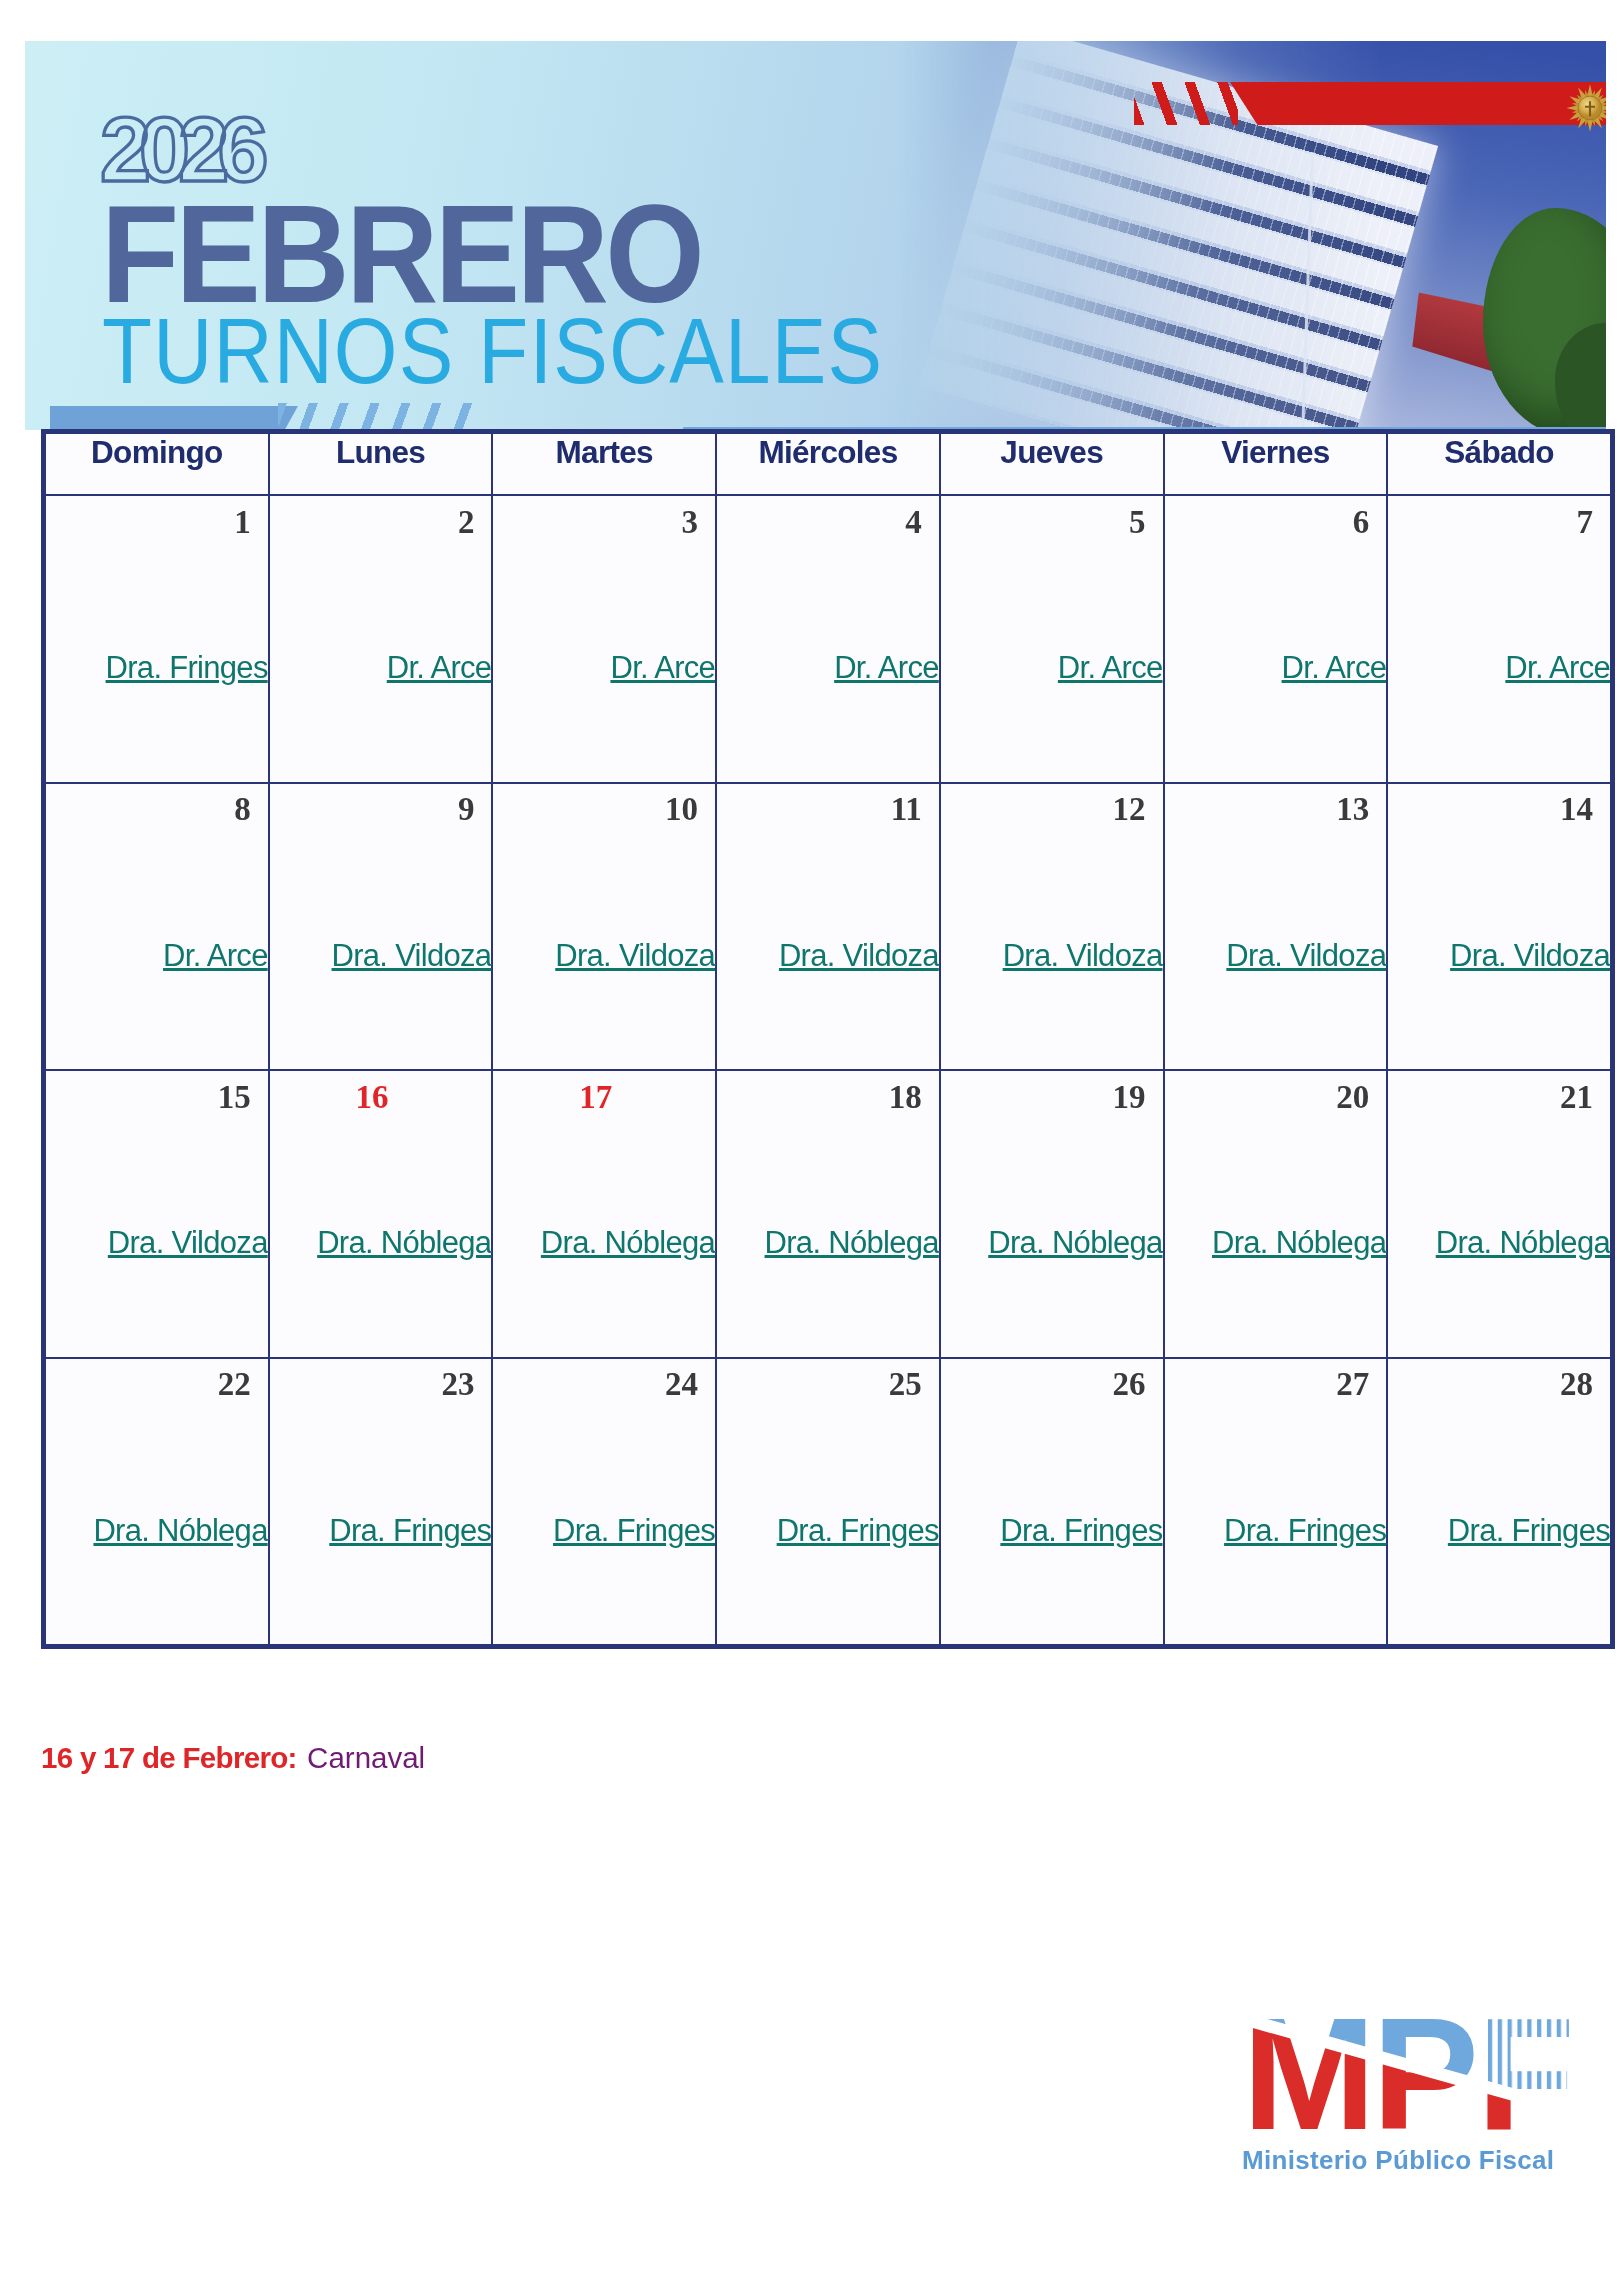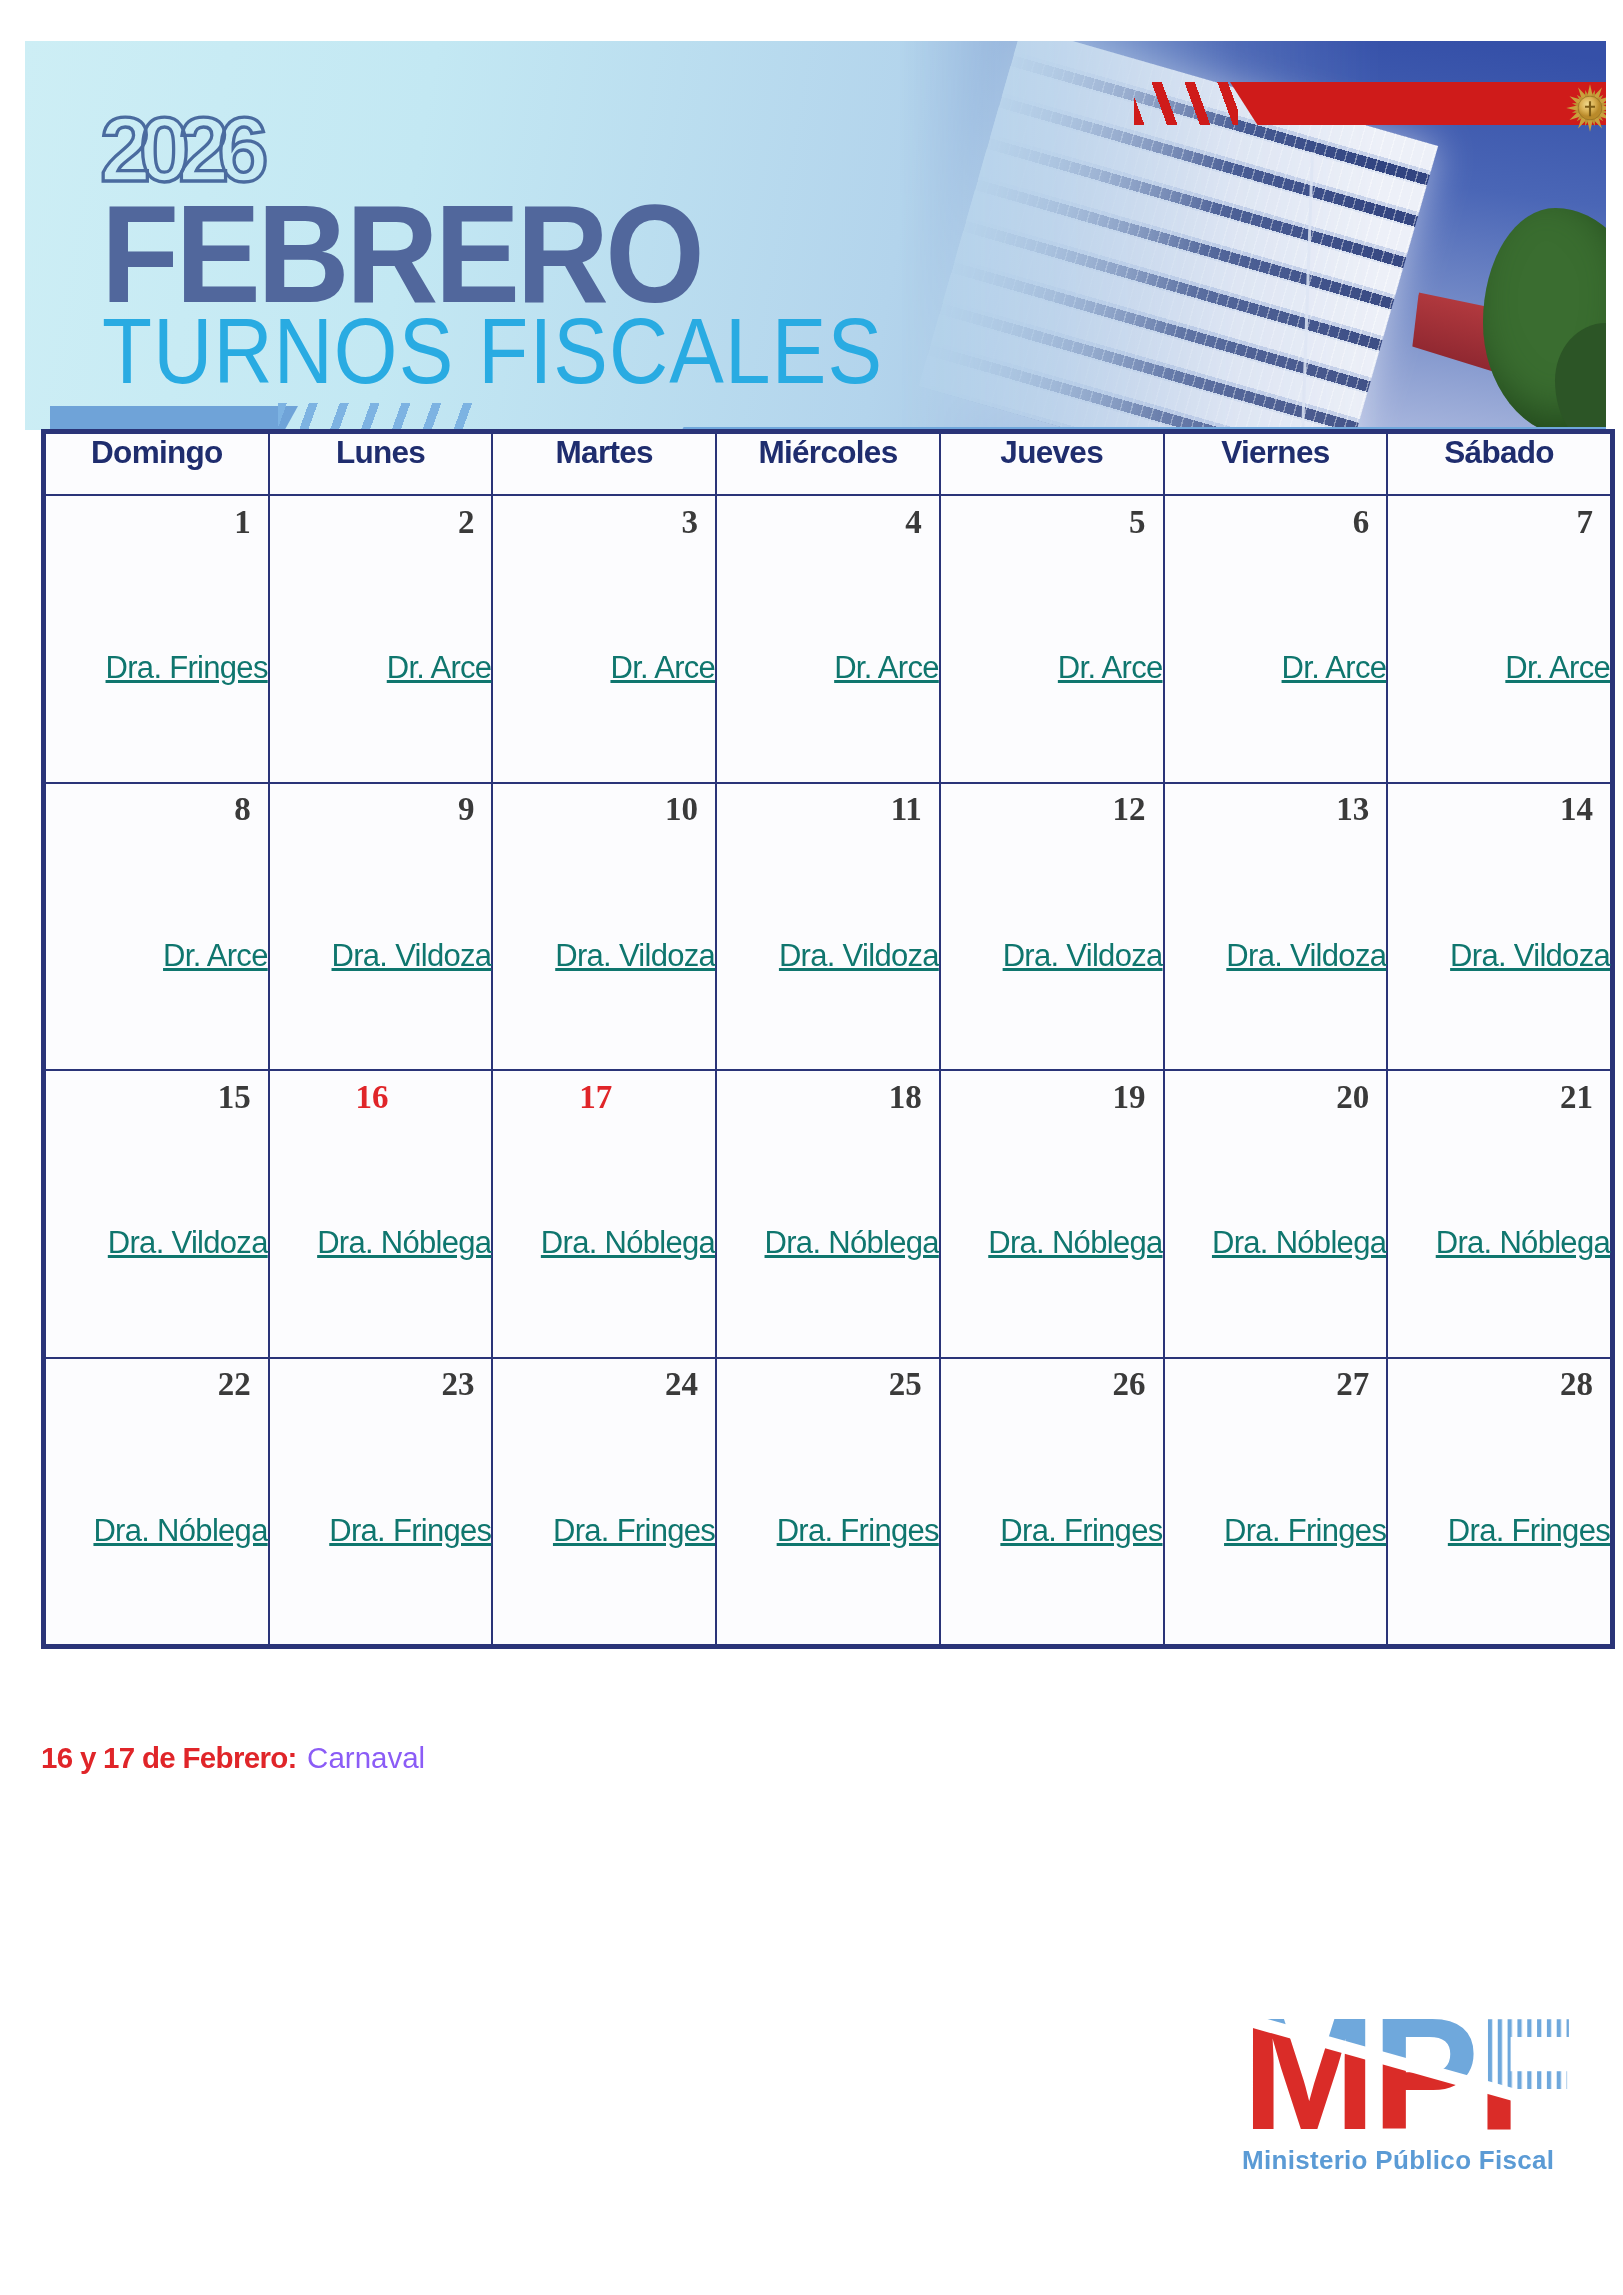--- a/index.html
+++ b/index.html
@@ -70,21 +70,21 @@
   .docname{margin-top:110px;text-align:right;font-size:31px;color:#0f766e;letter-spacing:-0.7px;text-decoration:underline;}
 
   
   .highlight-bar{position:absolute;left:25px;top:1649px;width:1574px;height:37px;background:#79aadd;}
   .highlight-bar .label{width:100%;text-align:center;line-height:37px;font-size:27.5px;font-weight:700;
         color:#1f2d6e;letter-spacing:-0.7px;}
 
   
   .note{position:absolute;left:41px;top:1741px;font-size:29.5px;white-space:nowrap;}
   .note .dates{font-weight:700;color:#e02529;letter-spacing:-0.7px;}
-  .note .what{font-weight:400;color:#8b5cf6;margin-left:10.5px;}
+  .note .what{font-weight:400;color:#701a75;margin-left:10.5px;}
 
   
   .logo{position:absolute;left:1242px;top:2008px;width:336px;}
   .logo-line1{margin-top:3.9px;font-size:26px;font-weight:700;color:#5b9bd5;letter-spacing:0.3px;}
   .logo-line2{margin-top:1.3px;font-size:21px;font-weight:400;color:#7fb0df;letter-spacing:1px;}
 </style>
 </head>
 <body>
 
 <div id="page">

